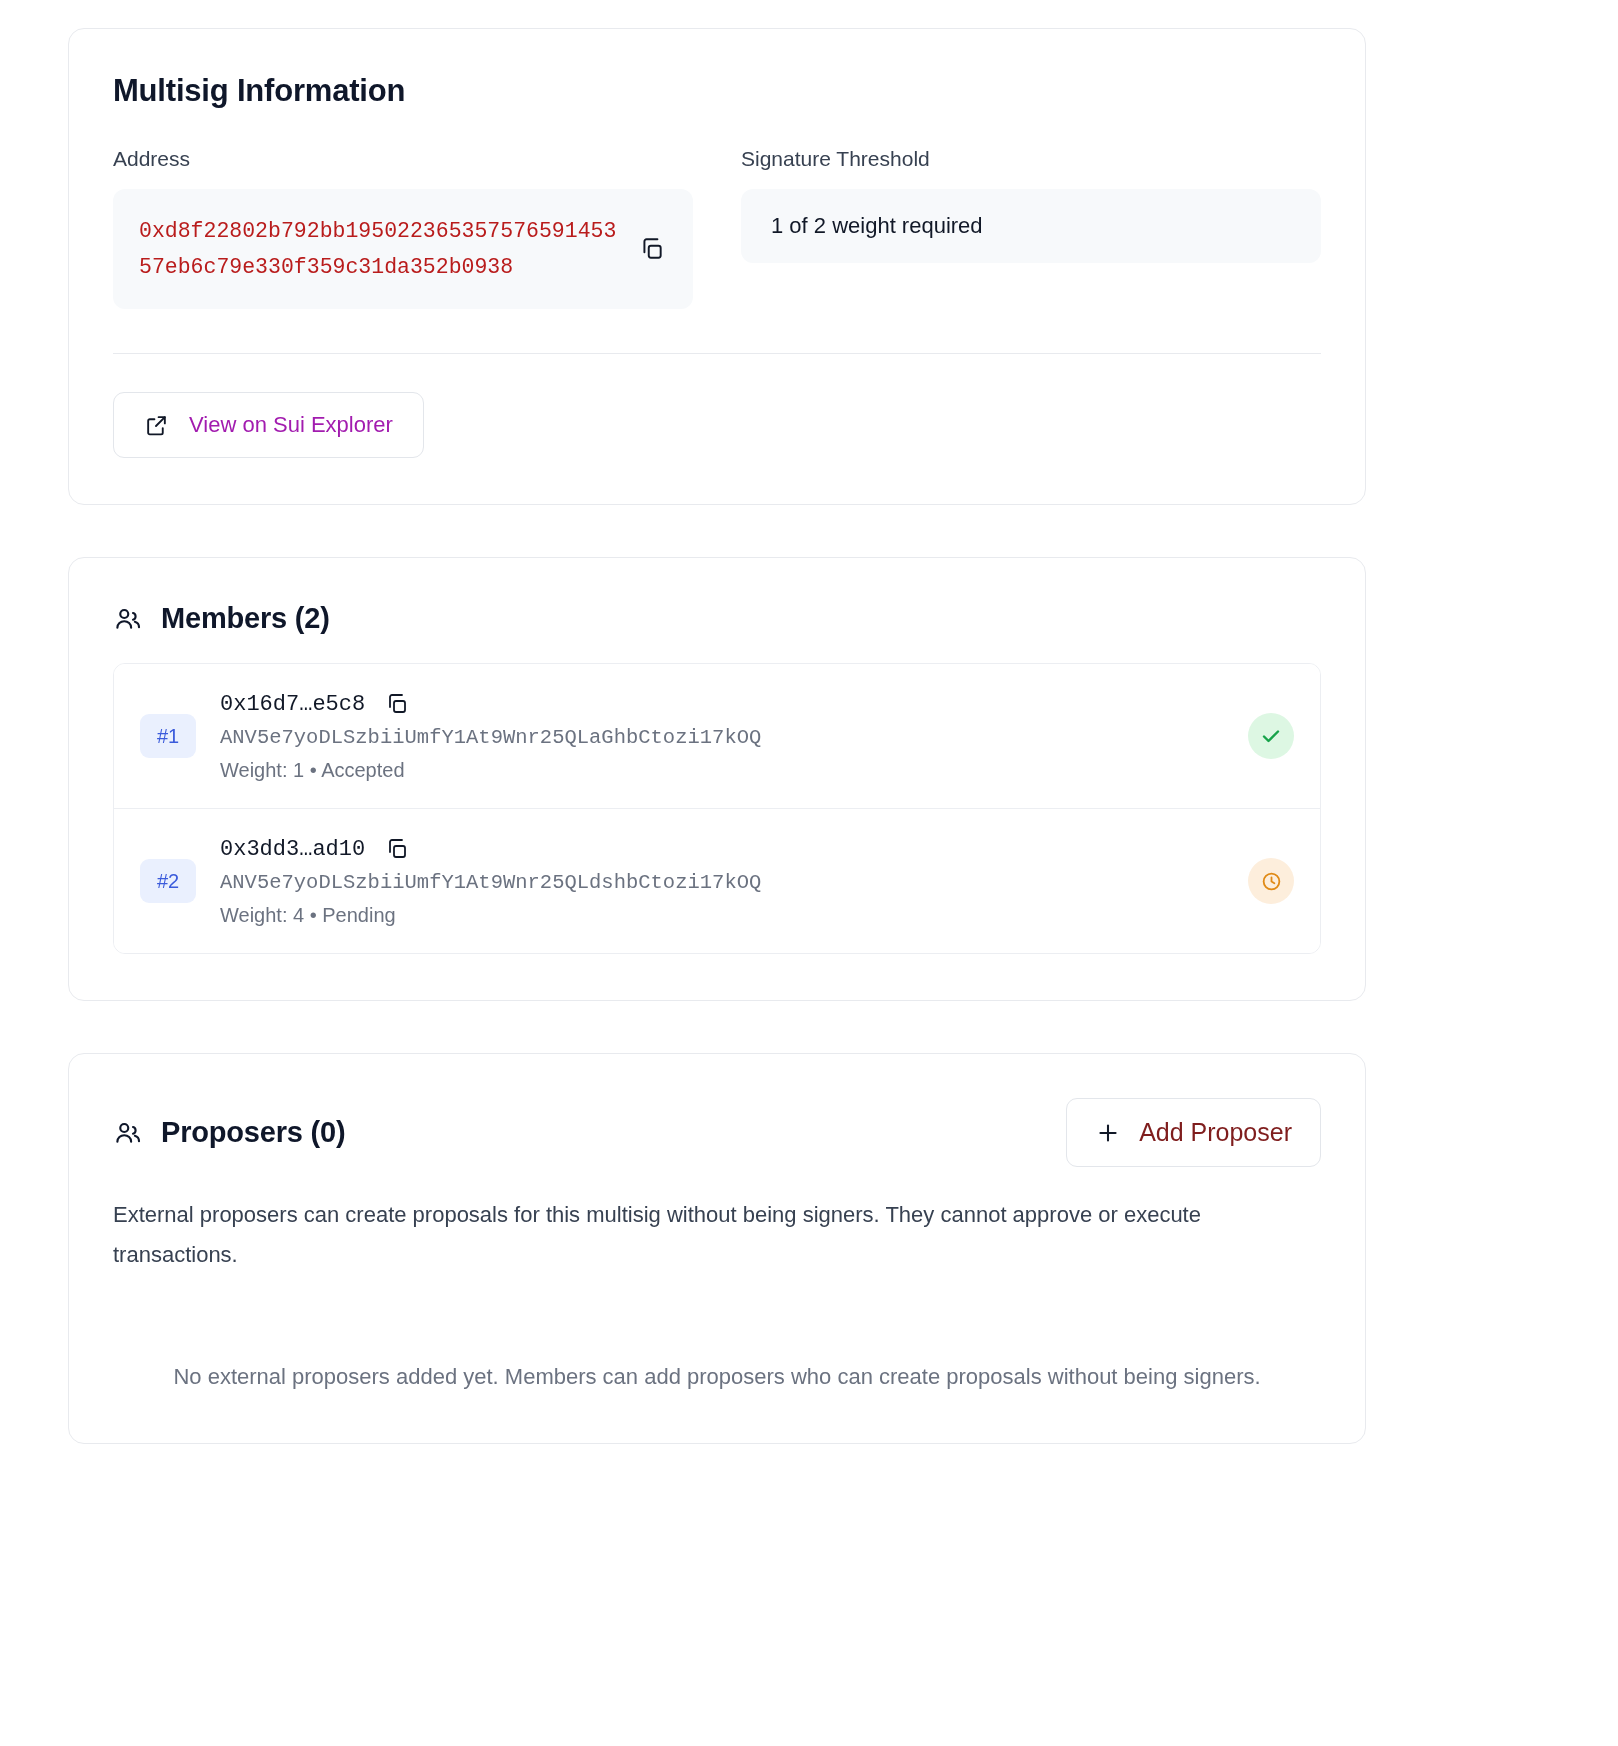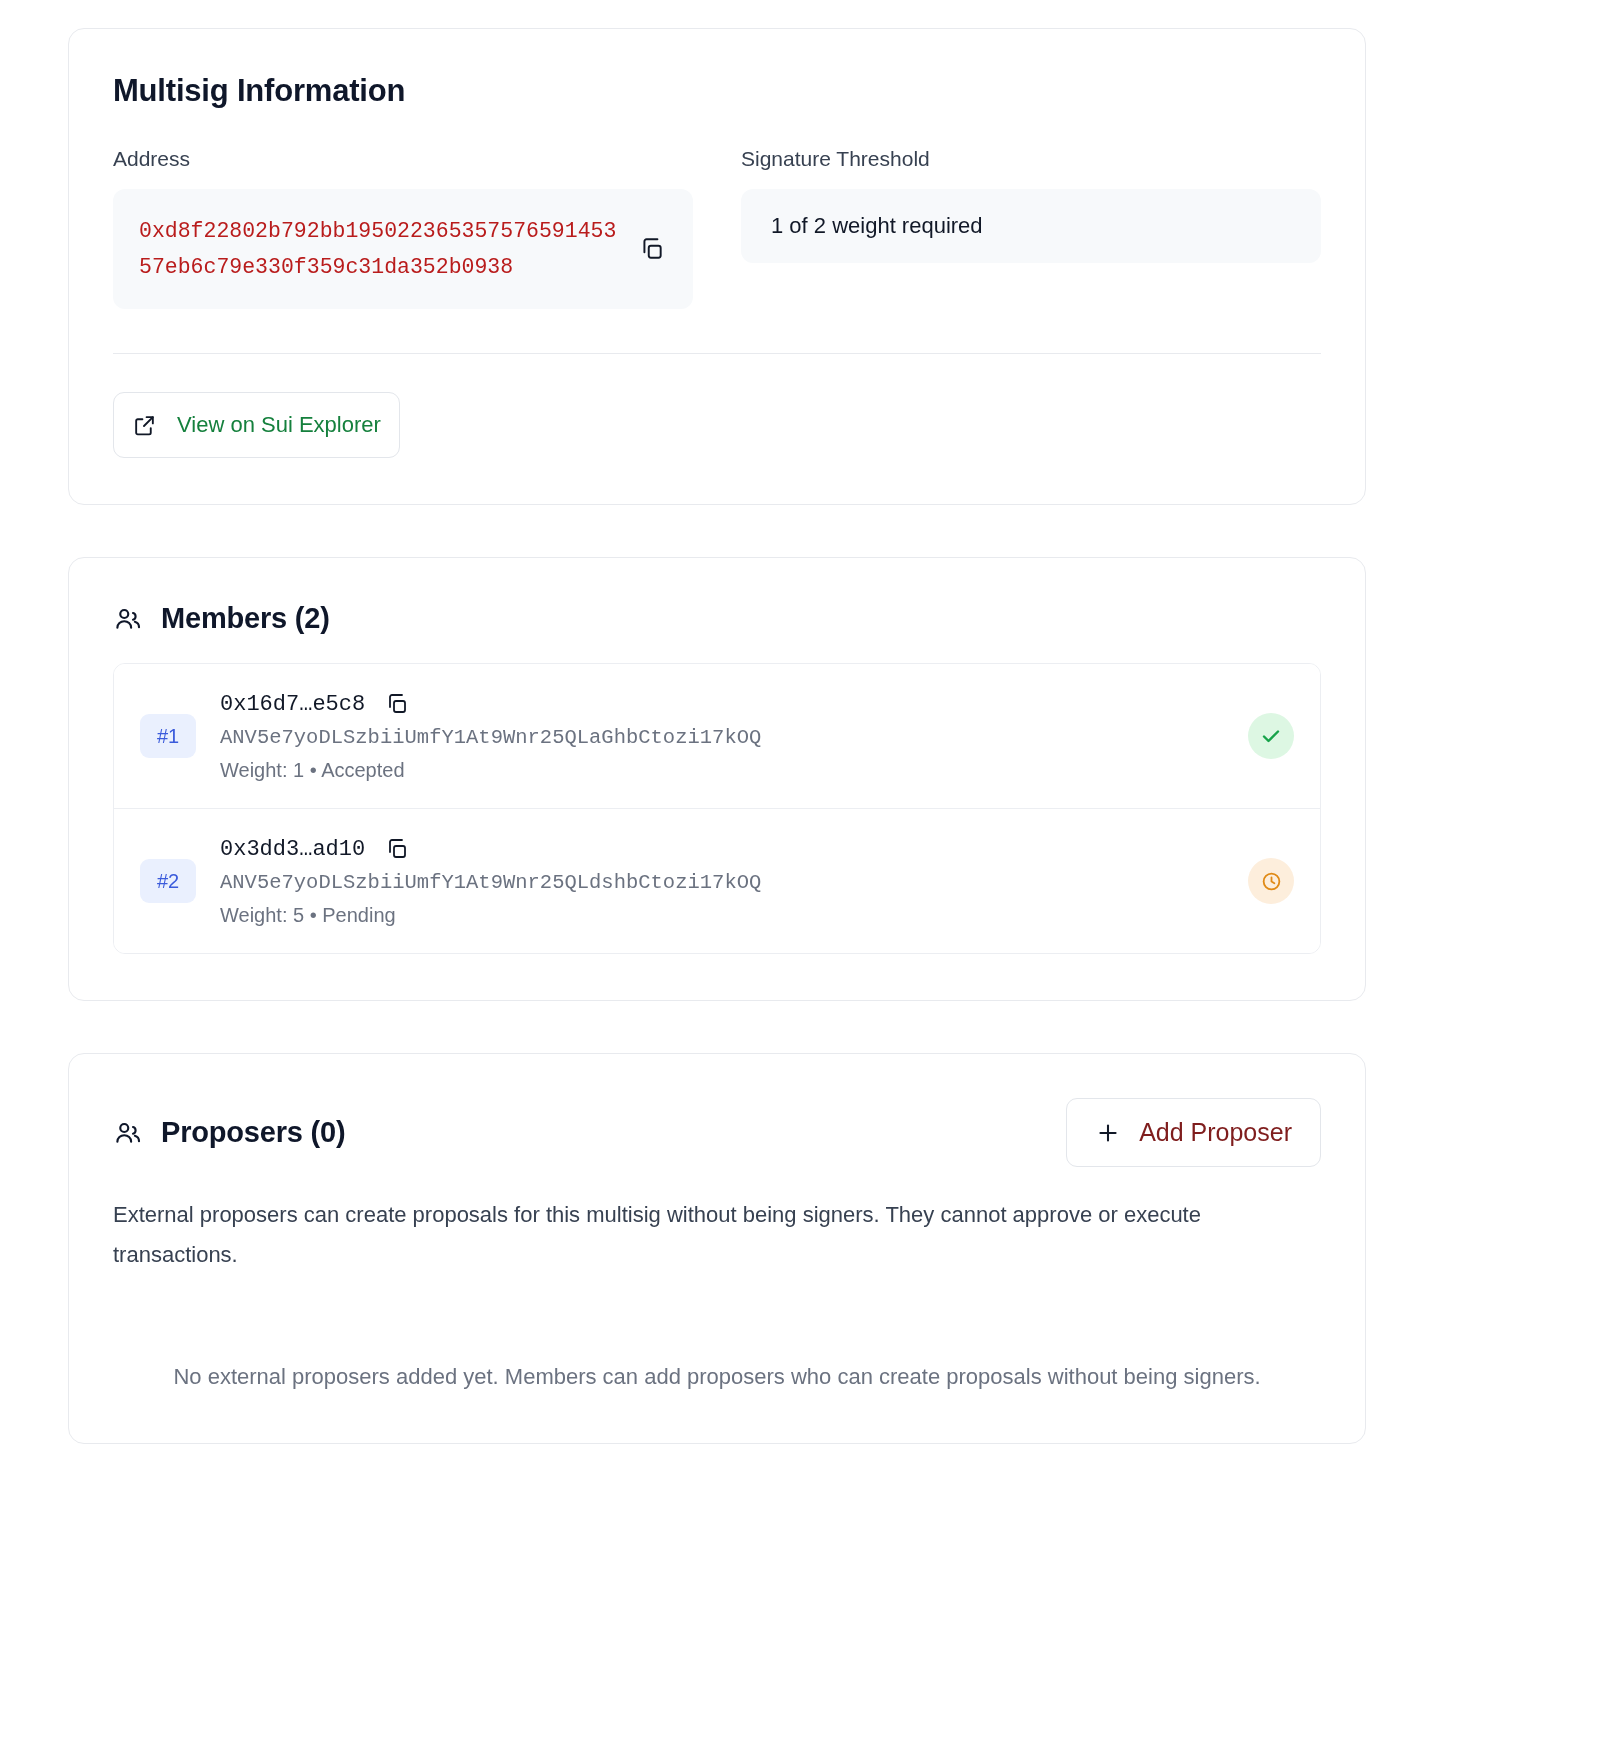--- a/index.html
+++ b/index.html
@@ -85,23 +85,23 @@
     background: #e8eaee;
     margin: 44px 0 38px 0;
   }
   .ghost-btn {
     display: inline-flex;
     align-items: center;
     gap: 20px;
     border: 1px solid #e3e6eb;
     background: #ffffff;
     border-radius: 11px;
-    padding: 19px 18px;
-    font-size: 22px;
-    color: #15803d;
+    padding: 19px 30px;
+    font-size: 22px;
+    color: #a21caf;
     cursor: pointer;
     font-family: "Liberation Sans", sans-serif;
   }
 
   
   .section-head {
     display: flex;
     align-items: center;
     justify-content: space-between;
     margin-bottom: 28px;
@@ -304,21 +304,21 @@
               <button class="copy-btn">
                 <span class="icon">
                   <svg width="24" height="24" viewBox="0 0 24 24" fill="none" stroke="#111827" stroke-width="1.8" stroke-linecap="round" stroke-linejoin="round">
                     <rect x="9" y="9" width="11" height="11" rx="2"></rect>
                     <path d="M5 15V5a2 2 0 0 1 2-2h10"></path>
                   </svg>
                 </span>
               </button>
             </div>
             <div class="member-pk">ANV5e7yoDLSzbiiUmfY1At9Wnr25QLdshbCtozi17kOQ</div>
-            <div class="member-meta">Weight: 5 • Pending</div>
+            <div class="member-meta">Weight: 4 • Pending</div>
           </div>
           <div class="status-dot status-pending">
             <span class="icon">
               <svg width="23" height="23" viewBox="0 0 24 24" fill="none" stroke="#e08a16" stroke-width="1.9" stroke-linecap="round" stroke-linejoin="round">
                 <circle cx="12" cy="12" r="8.2"></circle>
                 <path d="M12 7.8V12l3 1.8"></path>
               </svg>
             </span>
           </div>
         </div>

